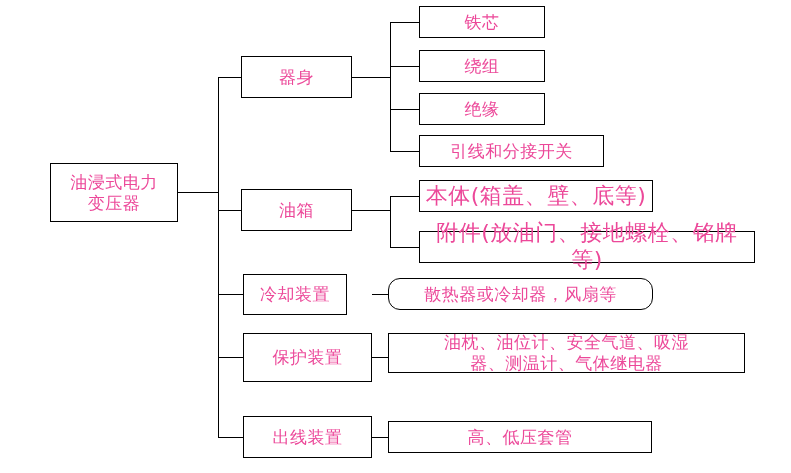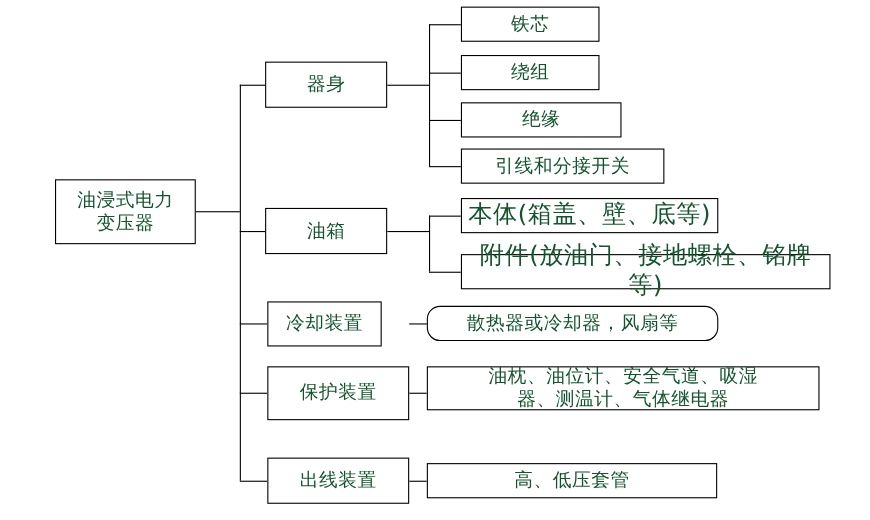--- a/index.html
+++ b/index.html
@@ -19,21 +19,21 @@
   }
   .node {
     position: absolute;
     box-sizing: border-box;
     border: 1.6px solid #000000;
     background: #ffffff;
     display: flex;
     align-items: center;
     justify-content: center;
     text-align: center;
-    color: #14532d;
+    color: #ec4899;
     line-height: 1.22;
     letter-spacing: 0.5px;
     z-index: 2;
   }
   .node .label {
     display: block;
     width: 100%;
     padding: 0 4px;
     white-space: pre-line;
   }
@@ -82,21 +82,21 @@
   <div class="node t-l3" style="left:419px; top:6px; width:126px; height:32px;">
     <span class="label">铁芯</span>
   </div>
 
   <div class="hline" style="left:390px; top:66px; width:29px;"></div>
   <div class="node t-l3" style="left:419px; top:50px; width:126px; height:32px;">
     <span class="label">绕组</span>
   </div>
 
   <div class="hline" style="left:390px; top:109px; width:29px;"></div>
-  <div class="node t-l3" style="left:419px; top:93px; width:146px; height:32px;justify-content:center;">
+  <div class="node t-l3" style="left:419px; top:93px; width:126px; height:32px;justify-content:center;">
     <span class="label">绝缘</span>
   </div>
 
   <div class="hline" style="left:390px; top:151px; width:29px;"></div>
   <div class="node t-l3" style="left:419px; top:135px; width:185px; height:32px;">
     <span class="label">引线和分接开关</span>
   </div>
 
   <div class="hline" style="left:218px; top:210px; width:23px;"></div>
   <div class="node t-l2" style="left:241px; top:189px; width:111px; height:42px;">

